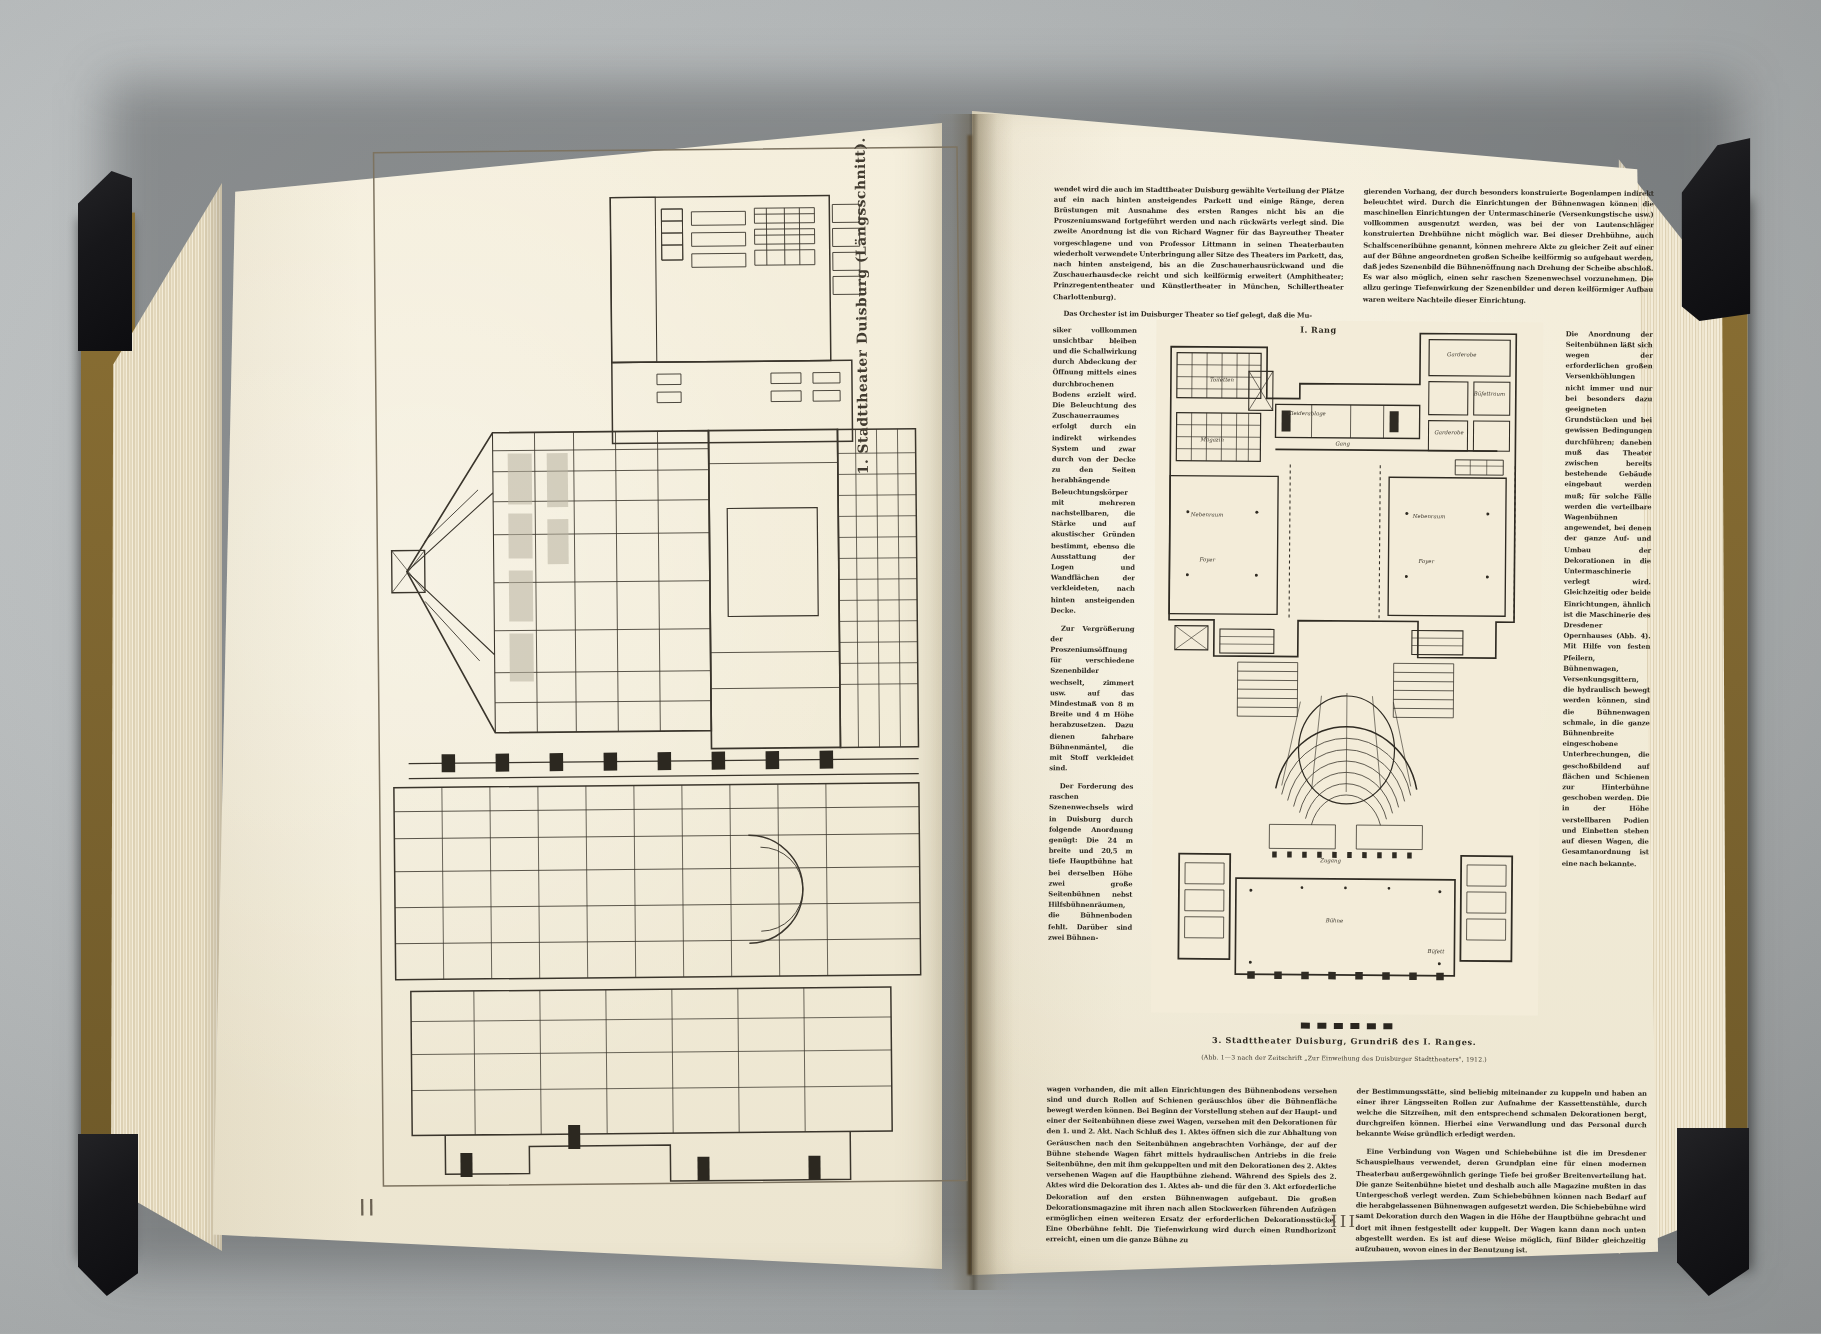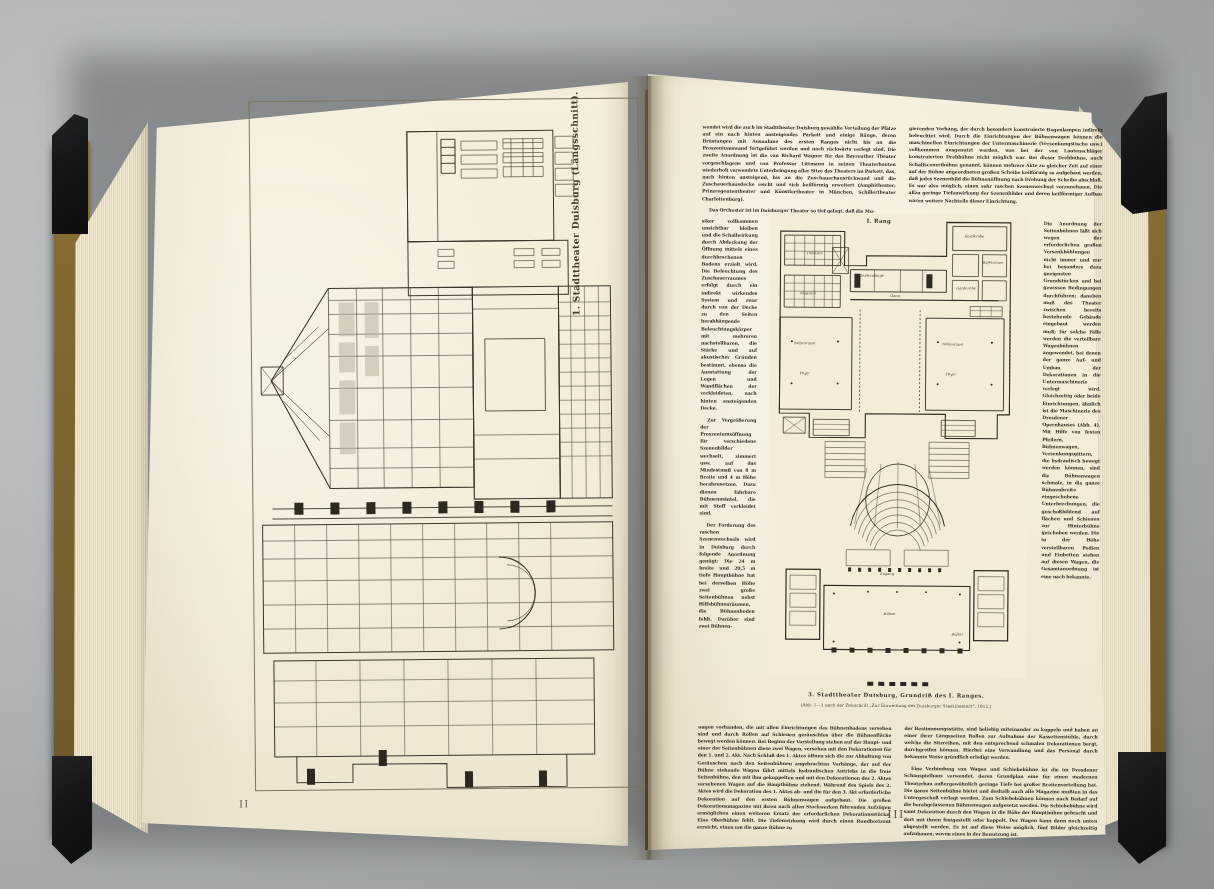--- a/index.html
+++ b/index.html
@@ -195,24 +195,24 @@
     font-size: 9.2px;
     letter-spacing: .35px;
     color: #413b30;
     white-space: nowrap;
     font-weight: 700;
     font-family: "DejaVu Serif", serif;
   }
   .folio-left {
     position: absolute;
     left: 92px; top: 708px;
-    font-size: 11px;
+    font-size: 16px;
     color: #6a6152;
     letter-spacing: 1.5px;
-    font-family: Liberation Serif, serif;
+    font-family: Liberation Sans, sans-serif;
   }
 
   
   .section-art { position:absolute; inset:0; }
 
   
   .page-right {
     position: absolute;
     left: 652px; top: 50px;
     width: 400px; height: 760px;

